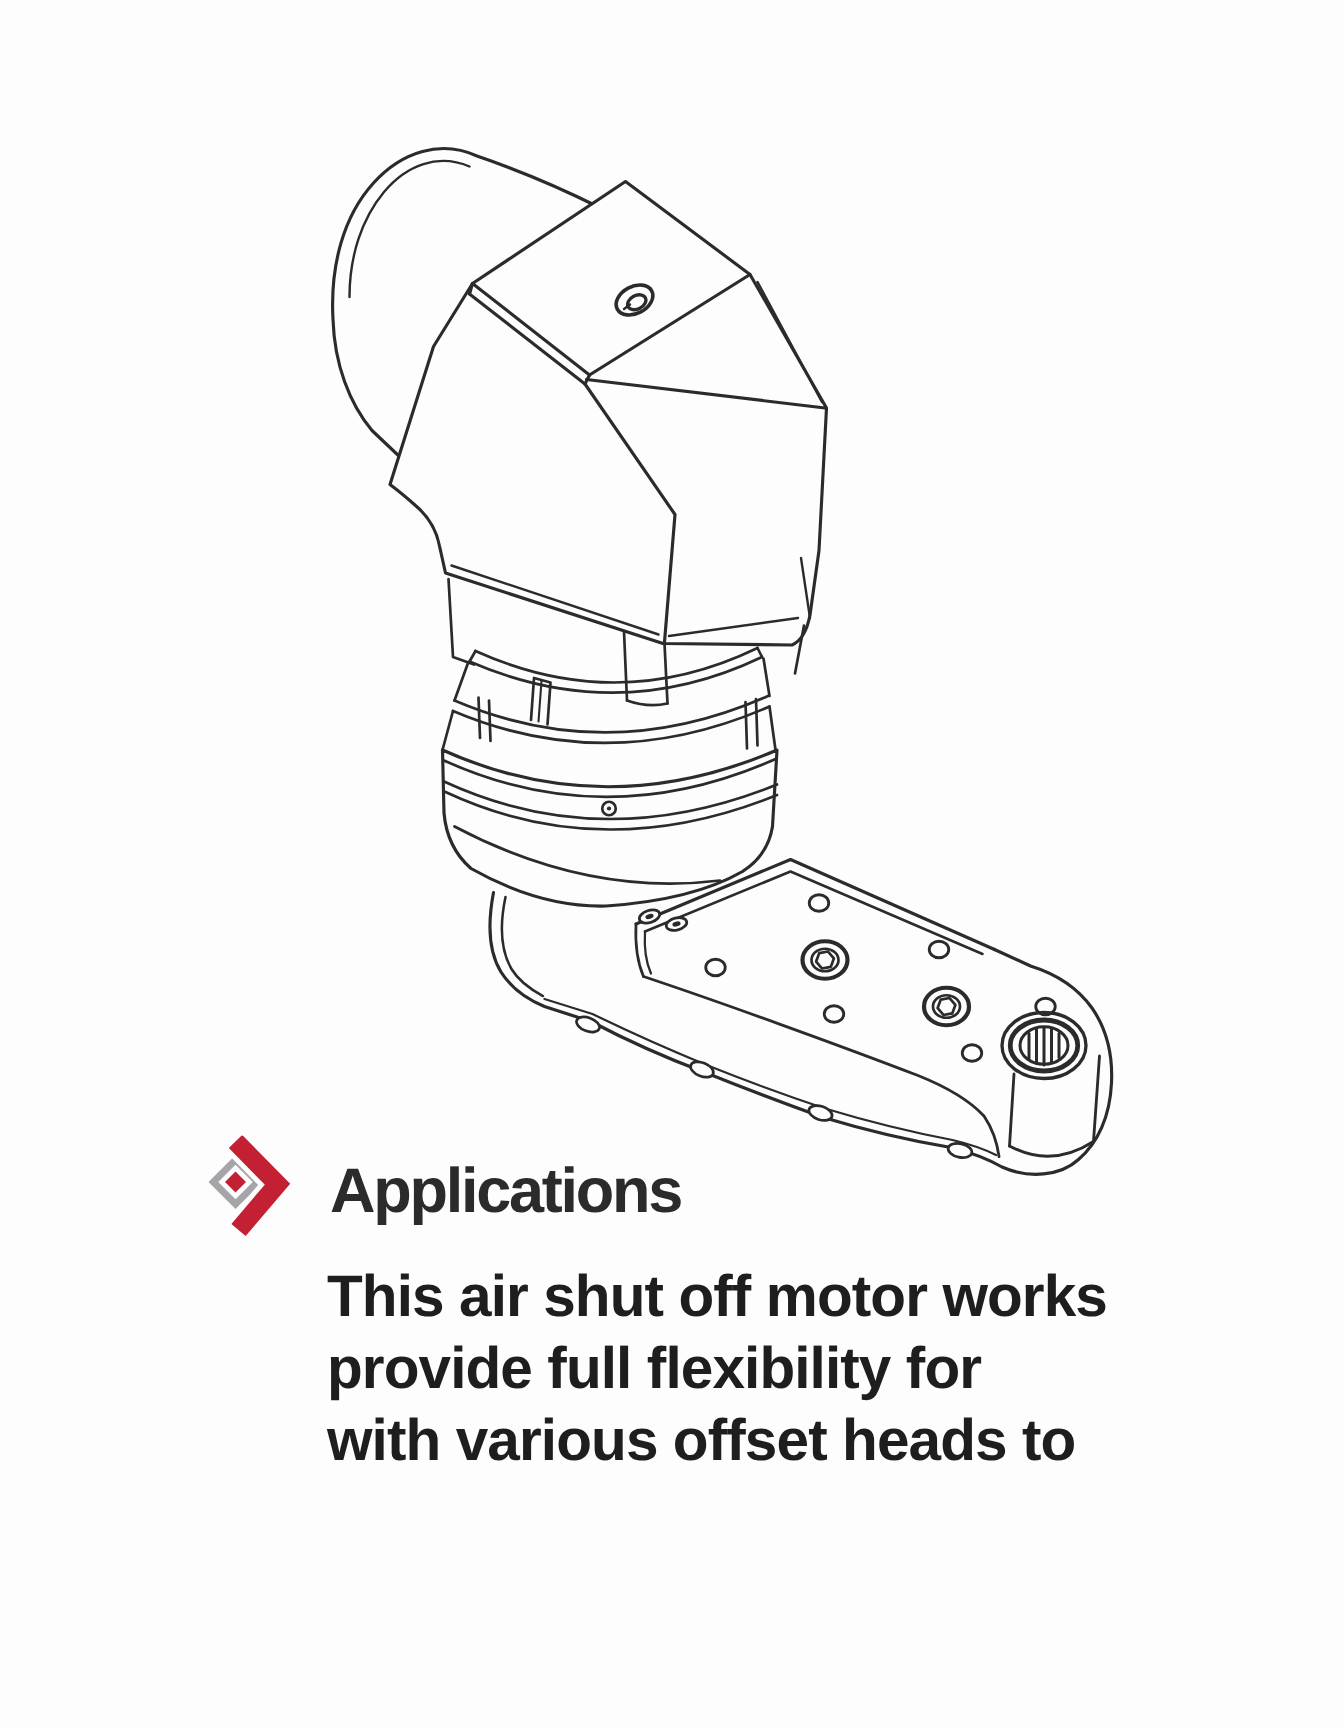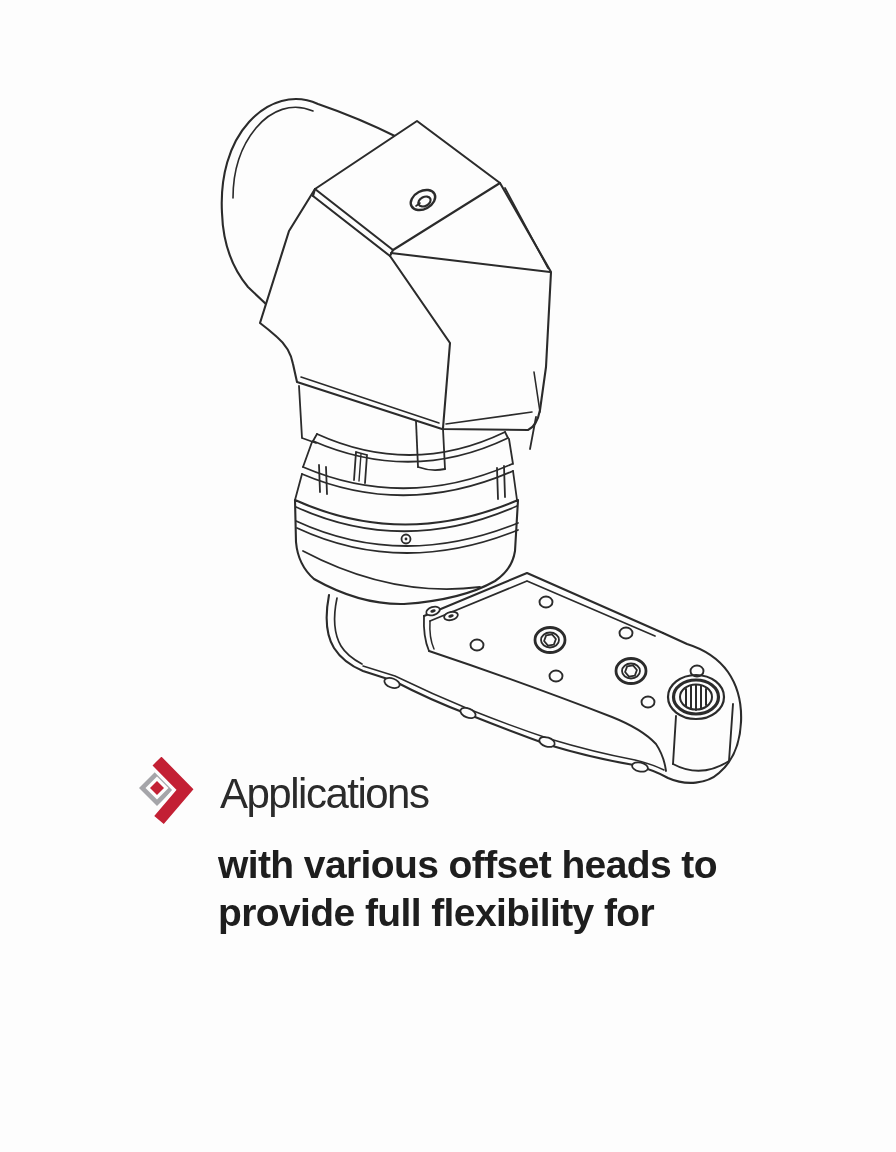--- a/index.html
+++ b/index.html
@@ -7,21 +7,21 @@
     position:relative;
     width:896px;height:1152px;
     background:#fdfdfd;
     overflow:hidden;
     font-family:"Liberation Sans","DejaVu Sans",sans-serif;
   }
   .figure-svg{position:absolute;left:0;top:0;}
   .icon-svg{position:absolute;left:136px;top:757px;}
   .heading{
     position:absolute;left:220px;top:770px;
-    font-size:42px;font-weight:normal;letter-spacing:-1.5px;
+    font-size:42px;font-weight:bold;letter-spacing:-1.5px;
     color:#2b2b2b;white-space:nowrap;
   }
   .body-text{
     position:absolute;left:218px;top:841px;
     font-size:39px;font-weight:bold;letter-spacing:-0.6px;
     line-height:48px;color:#1e1e1e;
   }
   .body-text div{white-space:nowrap;}
 </style>
 </head>
@@ -155,17 +155,18 @@
     <polygon points="21,13 3,31 21,49 39,31" fill="#a5a5a9"></polygon>
     <polygon points="21,19.5 9.5,31 21,42.5 32.5,31" fill="#fdfdfd"></polygon>
     <polygon points="21,24 14,31 21,38 28,31" fill="#c32034"></polygon>
     <path d="M 21 4 L 49 32.5 L 23 63" fill="none" stroke="#fdfdfd" stroke-width="19" stroke-linecap="butt"></path>
     <path d="M 21 4 L 49 32.5 L 23 63" fill="none" stroke="#c32034" stroke-width="12.5" stroke-linecap="butt"></path>
   </svg>
 
   <div class="heading">Applications</div>
 
   <div class="body-text">
+    <div>This air shut off motor works</div>
+    <div>provide full flexibility for</div>
     <div>with various offset heads to</div>
-    <div>provide full flexibility for</div>
   </div>
 
 </div>
 
 </body></html>

